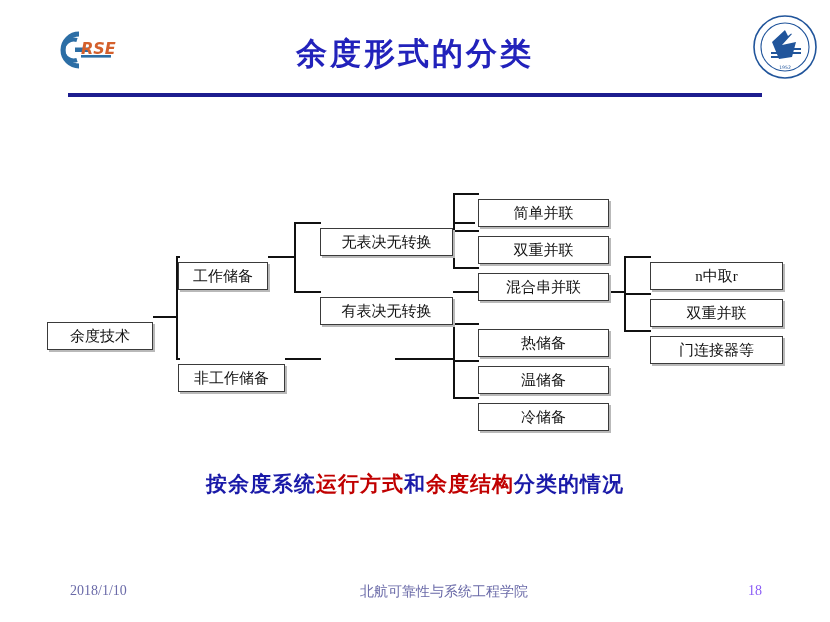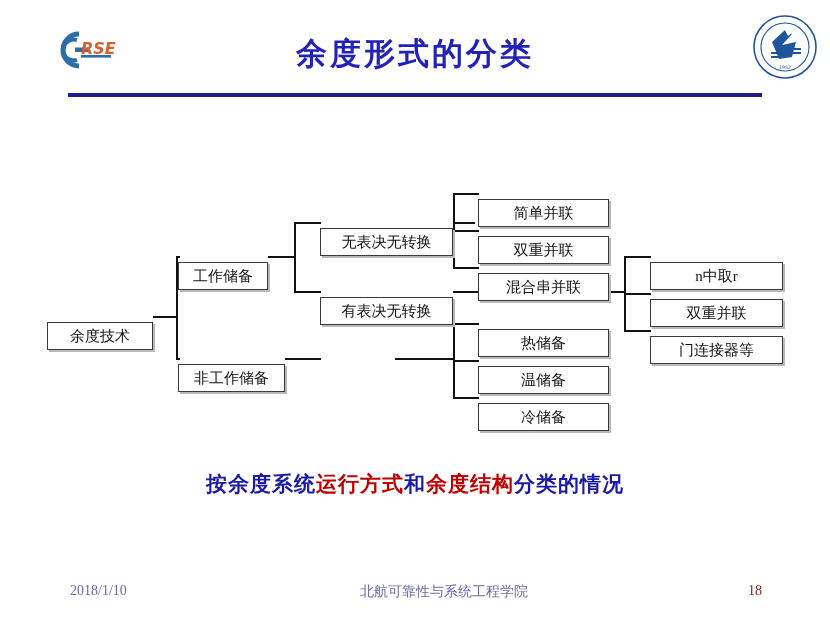--- a/index.html
+++ b/index.html
@@ -63,21 +63,21 @@
   .cap-b{color:#1a1aa8;}
   .cap-r{color:#c00000;}
 
   
   .footer{position:absolute;left:0;top:583px;width:830px;height:24px;}
   .ft-date{position:absolute;left:70px;top:0;font-size:14px;color:#6a6aa8;
            font-family:"Liberation Serif","DejaVu Serif",serif;}
   .ft-center{position:absolute;left:0;top:0;width:830px;text-align:center;
              font-size:14px;color:#6a6aa8;
              font-family:"Liberation Serif","DejaVu Serif",serif;margin-left:29px;}
-  .ft-page{position:absolute;right:68px;top:0;font-size:14px;color:#7f1d1d;
+  .ft-page{position:absolute;right:68px;top:0;font-size:14px;color:#8b5cf6;
            font-family:"Liberation Serif","DejaVu Serif",serif;}
 </style>
 </head>
 <body>
 
 <div class="slide">
 
   <div class="logo-rse">
     <svg width="86" height="44" viewBox="0 0 86 44">
       <path d="M34 6 A16 16 0 1 0 34 38" fill="none" stroke="#2c6ea5" stroke-width="5"></path>

